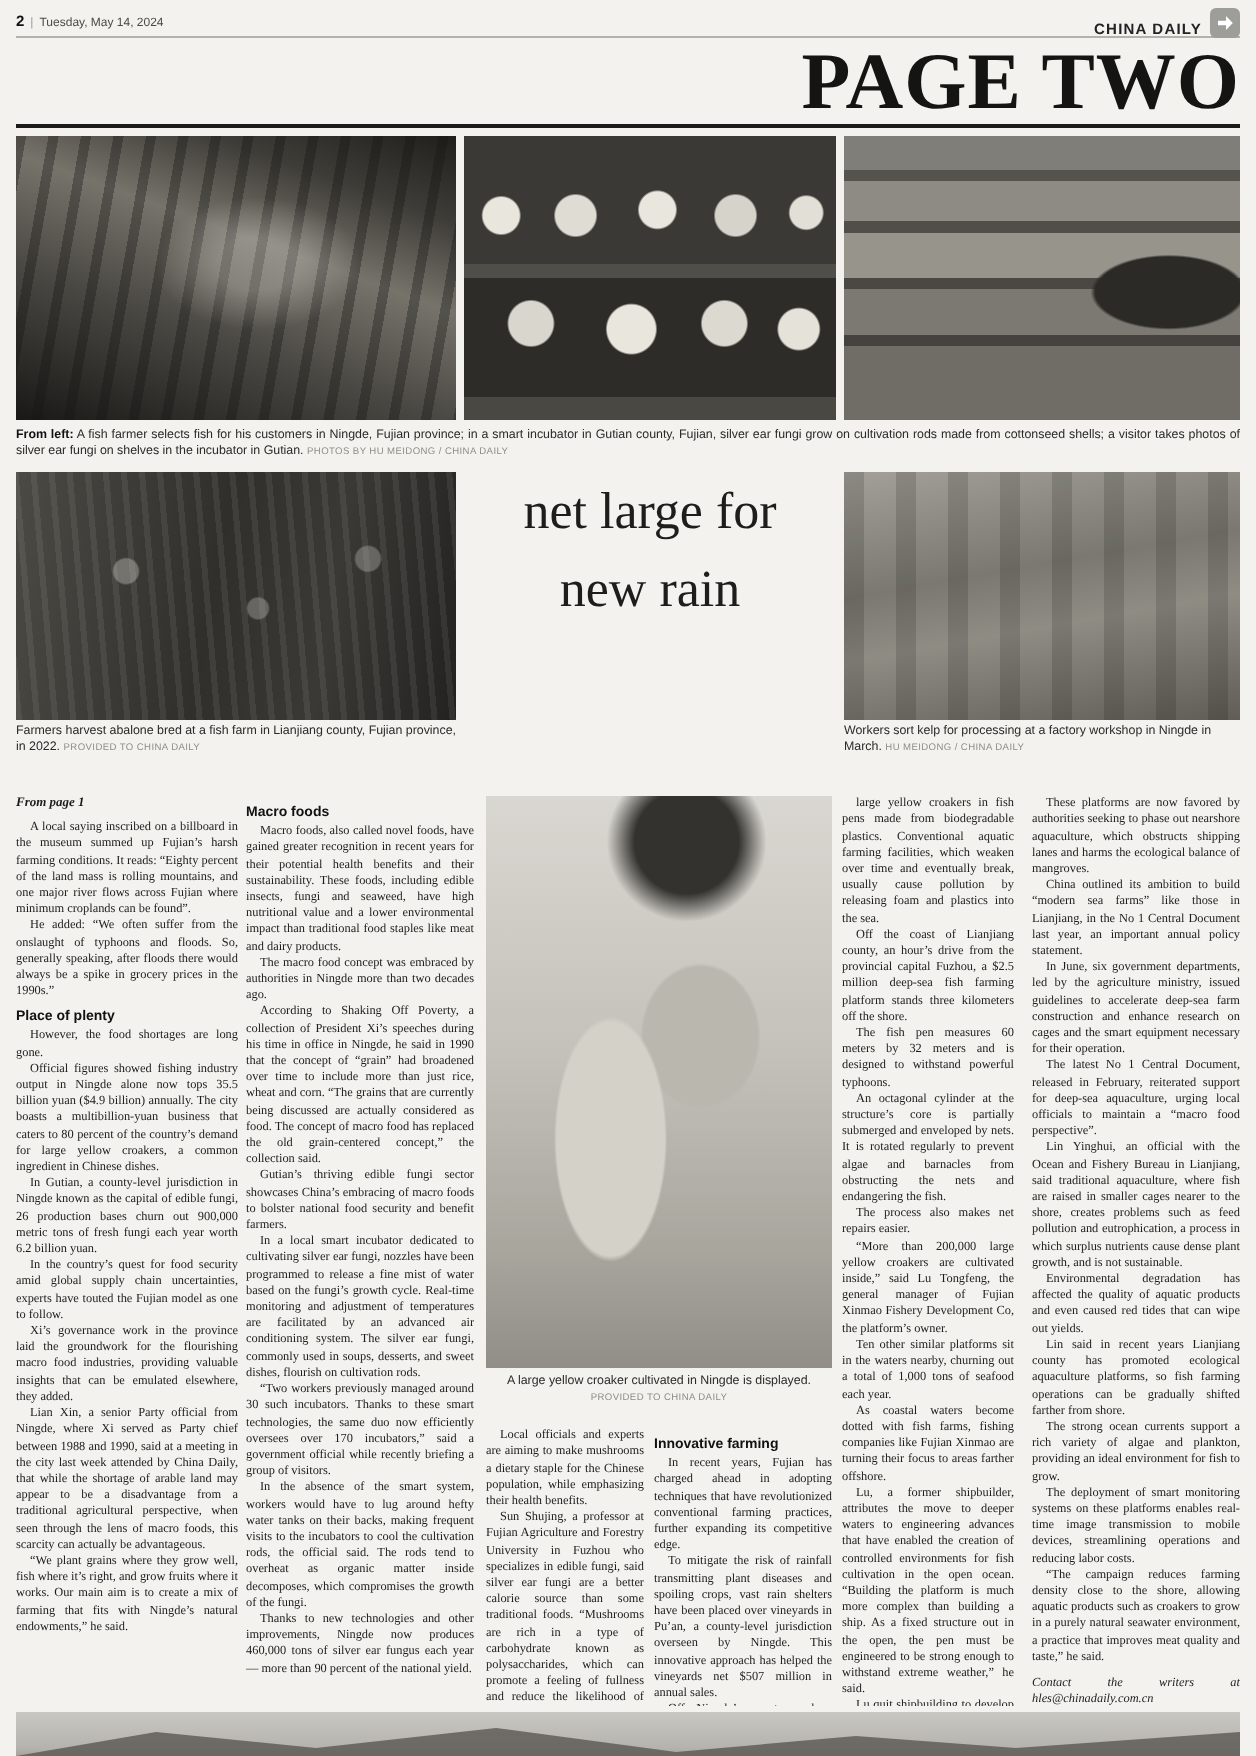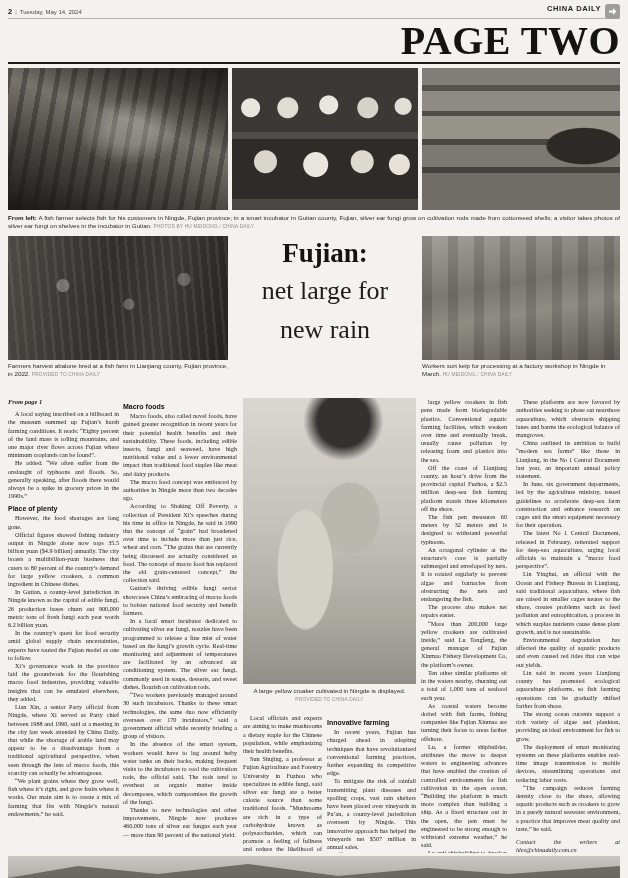--- a/index.html
+++ b/index.html
@@ -5,21 +5,21 @@
   html,body{margin:0;padding:0;background:#d8d7d4;}
   .page{position:relative;width:628px;height:878px;margin:0 auto;background:#f3f2ef;
         overflow:hidden;box-sizing:border-box;padding:0 8px;color:#1c1c1c;
         font-family:"Liberation Serif",serif;}
   
   .topbar{display:flex;justify-content:space-between;align-items:center;
           padding-top:5px;height:13px;border-bottom:0.5px solid #b3b2ae;}
   .topbar-left{font:6px/8px "Liberation Sans",sans-serif;color:#4a4a47;display:flex;align-items:baseline;gap:3px;}
   .pg-num{font-weight:700;font-size:7.5px;color:#111;}
   .sep{color:#9a9a96;}
-  .topbar-right{display:flex;align-items:flex-start;gap:4px;}
+  .topbar-right{display:flex;align-items:flex-end;gap:4px;}
   .brand{font:700 7.5px "Liberation Sans",sans-serif;letter-spacing:0.6px;color:#222;}
   .logo-box{width:15px;height:15px;border-radius:3px;background:#9d9d99;display:flex;
             align-items:center;justify-content:center;}
   
   .masthead{font:700 40px/34px "Liberation Serif",serif;letter-spacing:0.5px;color:#141413;
             padding-top:5px;text-align:right;}
   .masthead-rule{height:2px;background:#1b1b1a;margin-top:4px;}
   
   .photo{background-color:#666;}
   .photo-row{display:flex;gap:4px;margin-top:4px;}
@@ -130,21 +130,20 @@
   <div class="mid-band">
     <figure class="mid-fig mid-left">
       <div class="photo ph-abalone"></div>
       <figcaption class="figcap">
         <span>Farmers harvest abalone bred at a fish farm in Lianjiang county, Fujian province, in 2022.</span>
         <span class="credit">PROVIDED TO CHINA DAILY</span>
       </figcaption>
     </figure>
 
     <div class="headline">
-      <div class="hl-kicker">Fujian:</div>
       <div class="hl-line">net large for</div>
       <div class="hl-line">new rain</div>
     </div>
 
     <figure class="mid-fig mid-right">
       <div class="photo ph-kelp"></div>
       <figcaption class="figcap">
         <span>Workers sort kelp for processing at a factory workshop in Ningde in March.</span>
         <span class="credit">HU MEIDONG / CHINA DAILY</span>
       </figcaption>

